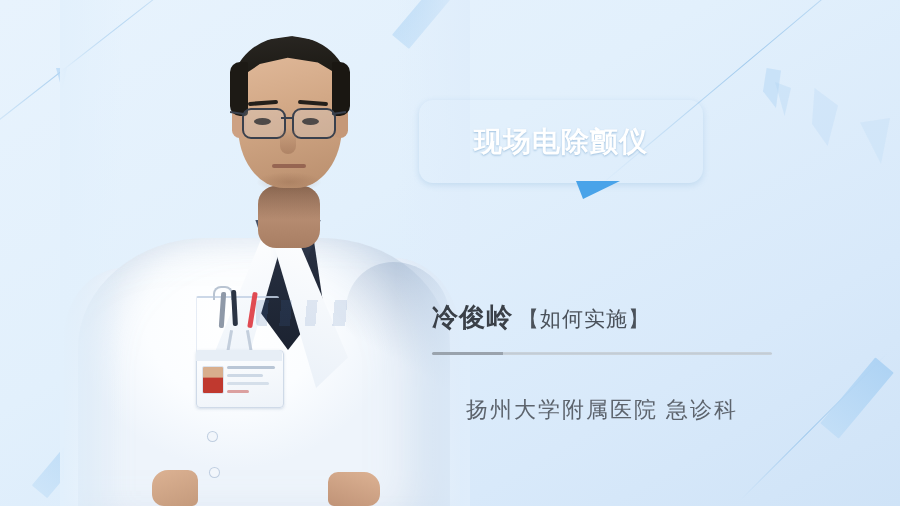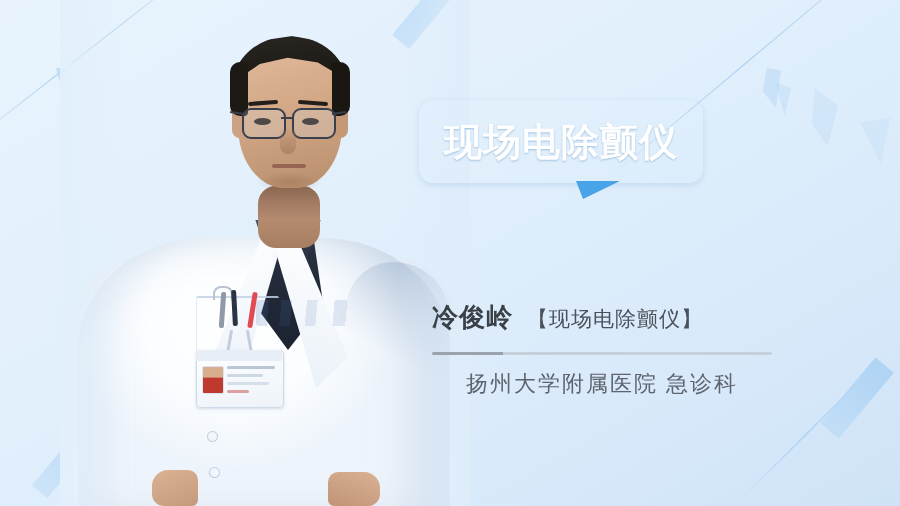--- a/index.html
+++ b/index.html
@@ -274,21 +274,21 @@
     position: absolute;
     left: 419px; top: 100px;
     width: 284px; height: 83px;
     border-radius: 14px;
     background: linear-gradient(100deg, #64b8f0 0%, #55ade c 30%, #4aa4e9 62%, #3b98e6 100%);
     display: flex; align-items: center; justify-content: center;
     box-shadow: 0 2px 6px rgba(90,150,200,.22);
   }
   #bubble-text {
     color: #ffffff;
-    font-size: 38px;
+    font-size: 28px;
     font-weight: 700;
     letter-spacing: 1px;
     line-height: 1;
     text-shadow: 0 1px 2px rgba(40,110,170,.35);
     white-space: nowrap;
   }
   #bubble-tail {
     position: absolute;
     left: 576px; top: 181px;
     width: 44px; height: 18px;
@@ -305,21 +305,21 @@
     font-weight: 700;
     letter-spacing: 2px;
     line-height: 1;
     text-shadow: 0 1px 2px rgba(120,175,220,.35);
     white-space: nowrap;
   }
 
   
   #meta { position: absolute; left: 432px; top: 300px; width: 360px; }
   #meta-name-row {
-    display: flex; align-items: baseline; gap: 14px;
+    display: flex; align-items: baseline; gap: 5px;
     color: #3a4048;
     white-space: nowrap;
   }
   #doctor-name { font-size: 26px; font-weight: 700; letter-spacing: 1px; }
   #doctor-title { font-size: 21px; font-weight: 400; letter-spacing: 1px; color: #4b525b; }
 
   #meta-divider {
     position: relative;
     margin-top: 17px;
     height: 3px;
@@ -327,21 +327,21 @@
     background: linear-gradient(90deg, #9aa3ad 0 21%, #c9d2da 21% 100%);
     border-radius: 2px;
   }
   #meta-divider::after {
     content: "";
     position: absolute; left: 21%; right: 0; top: 1px; height: 1px;
     background: #c2ccd6;
   }
 
   #doctor-affiliation {
-    margin-top: 14px;
+    margin-top: 40px;
     font-size: 22px;
     color: #5d646d;
     letter-spacing: 2px;
     white-space: nowrap;
     text-align: center;
     width: 340px;
   }
 </style>
 </head>
 <body>
@@ -414,19 +414,19 @@
 
   <div id="bubble">
     <span id="bubble-text">现场电除颤仪</span>
   </div>
   <div id="bubble-tail"></div>
 
 
   <div id="meta">
     <div id="meta-name-row">
       <span id="doctor-name">冷俊岭</span>
-      <span id="doctor-title">【现场电除颤仪】</span>
+      <span id="doctor-title">【如何实施】</span>
     </div>
     <div id="meta-divider"></div>
     <div id="doctor-affiliation">扬州大学附属医院 急诊科</div>
   </div>
 
 </div>
 
 </body></html>

